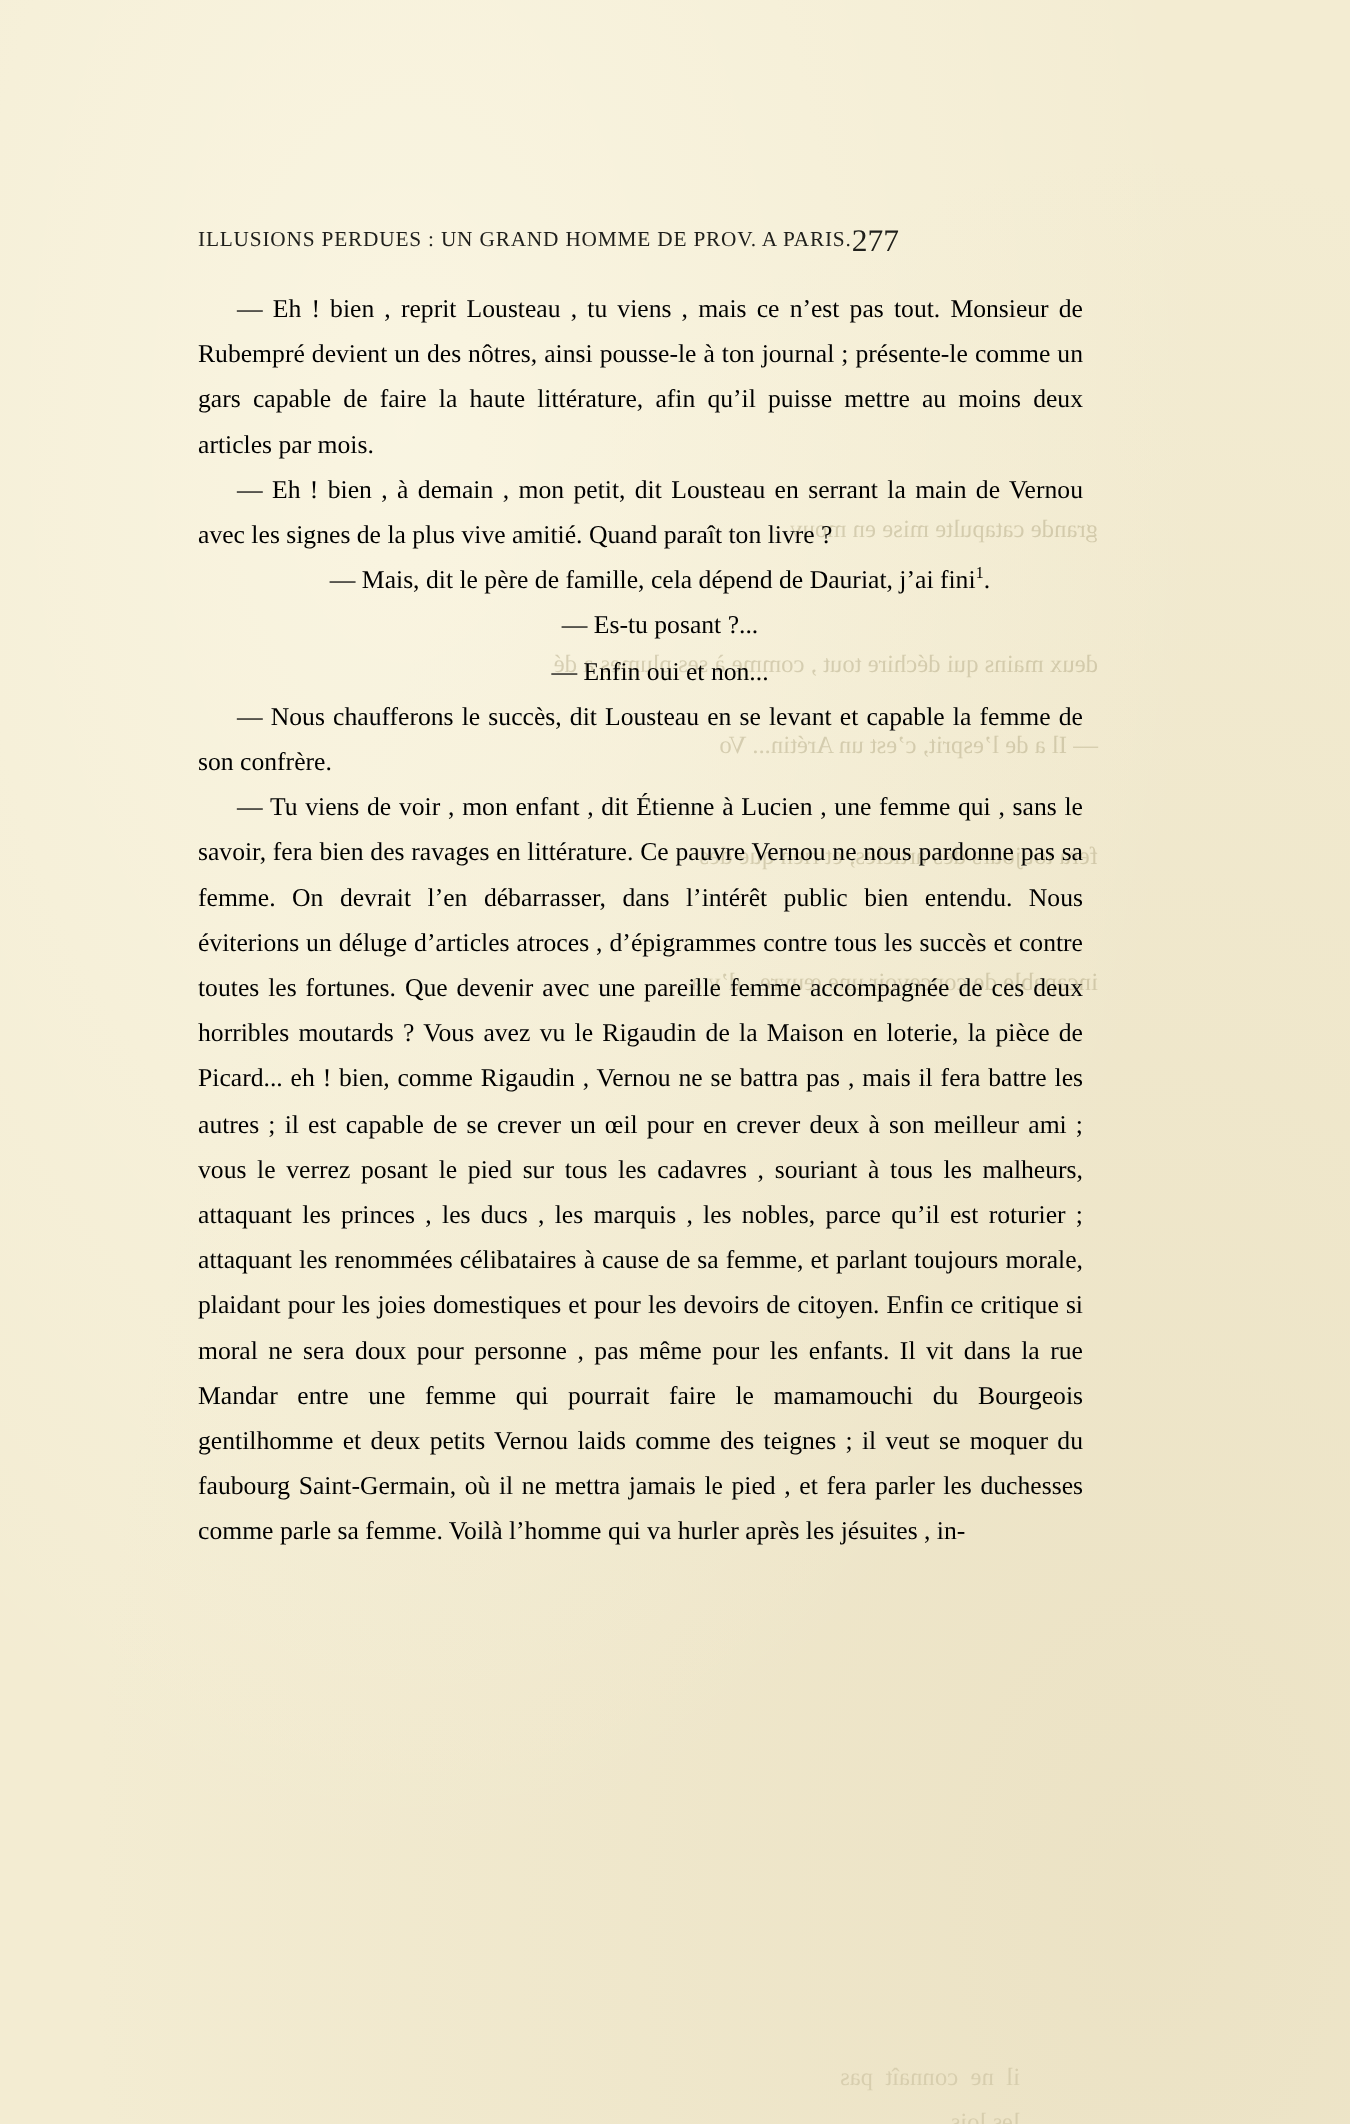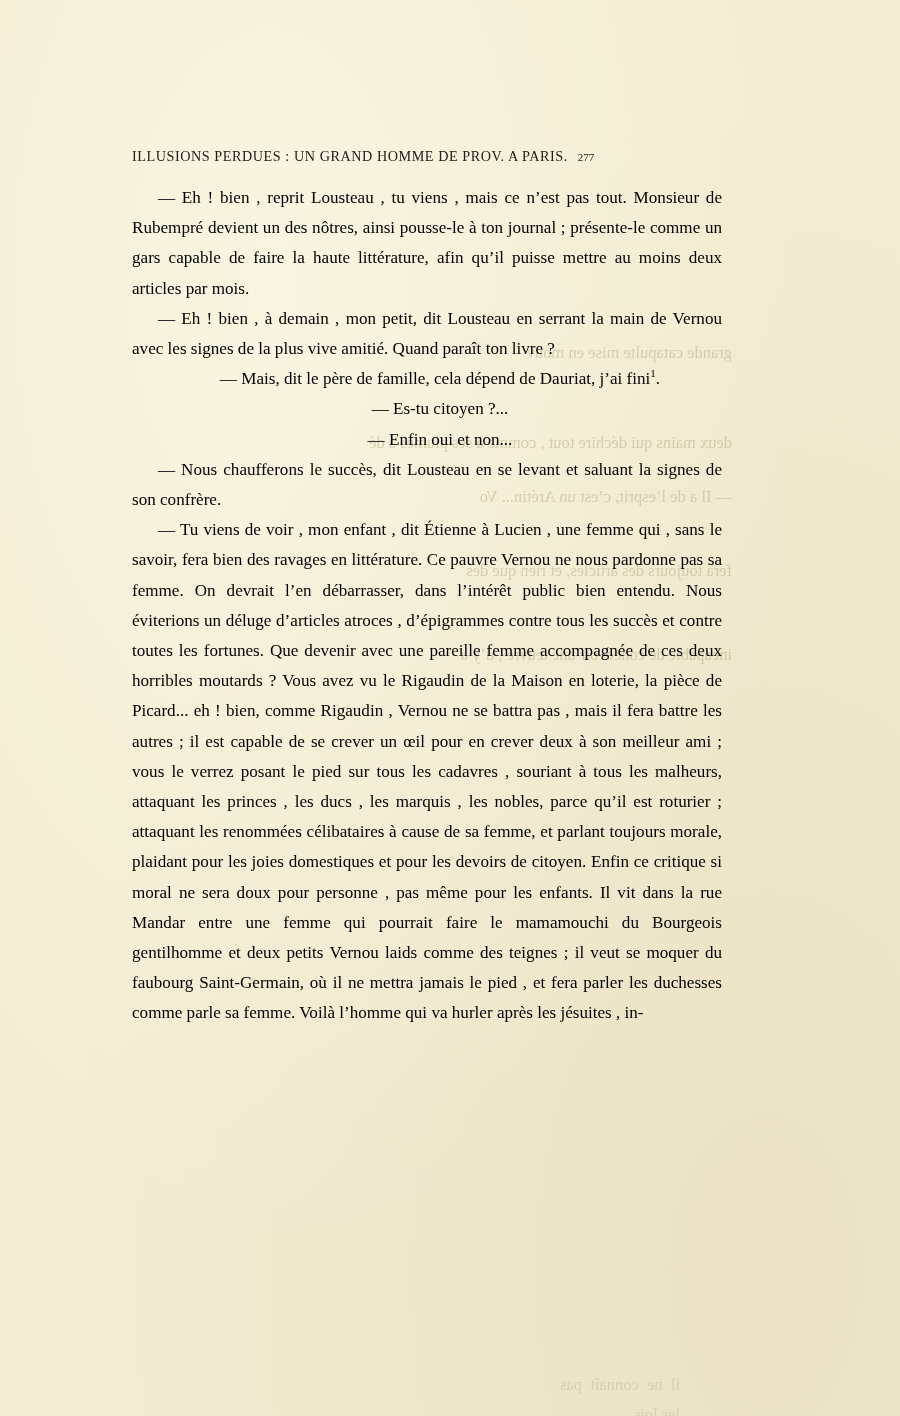--- a/index.html
+++ b/index.html
@@ -39,22 +39,21 @@
     margin-bottom: 18px;
     display: flex;
     align-items: center;
   }
   .running-head .rh-title {
     text-transform: uppercase;
     font-size: 14.2px;
     letter-spacing: 0.55px;
   }
   .running-head .rh-folio {
-    margin-left: 10px;
-    font-size: 11px;
+    font-size: 21px;
     letter-spacing: 0;
     font-family: Liberation Serif, serif;
   }
   p.para {
     margin: 0;
     text-indent: 26px;
     text-align: justify;
     font-size: 17.1px;
     line-height: 30.2px;
     color: #000000;
@@ -105,18 +104,18 @@
 <div class="page">
 
   <div class="running-head">
     <span class="rh-title">ILLUSIONS PERDUES : UN GRAND HOMME DE PROV. A PARIS.</span>
     <span class="rh-folio">277</span>
   </div>
 
   <p class="para">— Eh ! bien , reprit Lousteau , tu viens , mais ce n’est pas tout. Monsieur de Rubempré devient un des nôtres, ainsi pousse-le à ton journal ; présente-le comme un gars capable de faire la haute littérature, afin qu’il puisse mettre au moins deux articles par mois.</p>
   <p class="para">— Eh ! bien , à demain , mon petit, dit Lousteau en serrant la main de Vernou avec les signes de la plus vive amitié. Quand paraît ton livre ?</p>
   <p class="para tight"><span>— Mais, dit le père de famille, cela dépend de Dauriat, j’ai fini</span><span class="fn-marker">1</span>.</p>
-  <p class="para tight">— Es-tu citoyen ?...</p>
+  <p class="para tight">— Es-tu posant ?...</p>
   <p class="para tight">— Enfin oui et non...</p>
-  <p class="para">— Nous chaufferons le succès, dit Lousteau en se levant et saluant la signes de son confrère.</p>
+  <p class="para">— Nous chaufferons le succès, dit Lousteau en se levant et capable la femme de son confrère.</p>
   <p class="para">— Tu viens de voir , mon enfant , dit Étienne à Lucien , une femme qui , sans le savoir, fera bien des ravages en littérature. Ce pauvre Vernou ne nous pardonne pas sa femme. On devrait l’en débarrasser, dans l’intérêt public bien entendu. Nous éviterions un déluge d’articles atroces , d’épigrammes contre tous les succès et contre toutes les fortunes. Que devenir avec une pareille femme accompagnée de ces deux horribles moutards ? Vous avez vu le Rigaudin de la Maison en loterie, la pièce de Picard... eh ! bien, comme Rigaudin , Vernou ne se battra pas , mais il fera battre les autres ; il est capable de se crever un œil pour en crever deux à son meilleur ami ; vous le verrez posant le pied sur tous les cadavres , souriant à tous les malheurs, attaquant les princes , les ducs , les marquis , les nobles, parce qu’il est roturier ; attaquant les renommées célibataires à cause de sa femme, et parlant toujours morale, plaidant pour les joies domestiques et pour les devoirs de citoyen. Enfin ce critique si moral ne sera doux pour personne , pas même pour les enfants. Il vit dans la rue Mandar entre une femme qui pourrait faire le mamamouchi du Bourgeois gentilhomme et deux petits Vernou laids comme des teignes ; il veut se moquer du faubourg Saint-Germain, où il ne mettra jamais le pied , et fera parler les duchesses comme parle sa femme. Voilà l’homme qui va hurler après les jésuites , in-</p>
 
 </div>
 
 </body></html>

